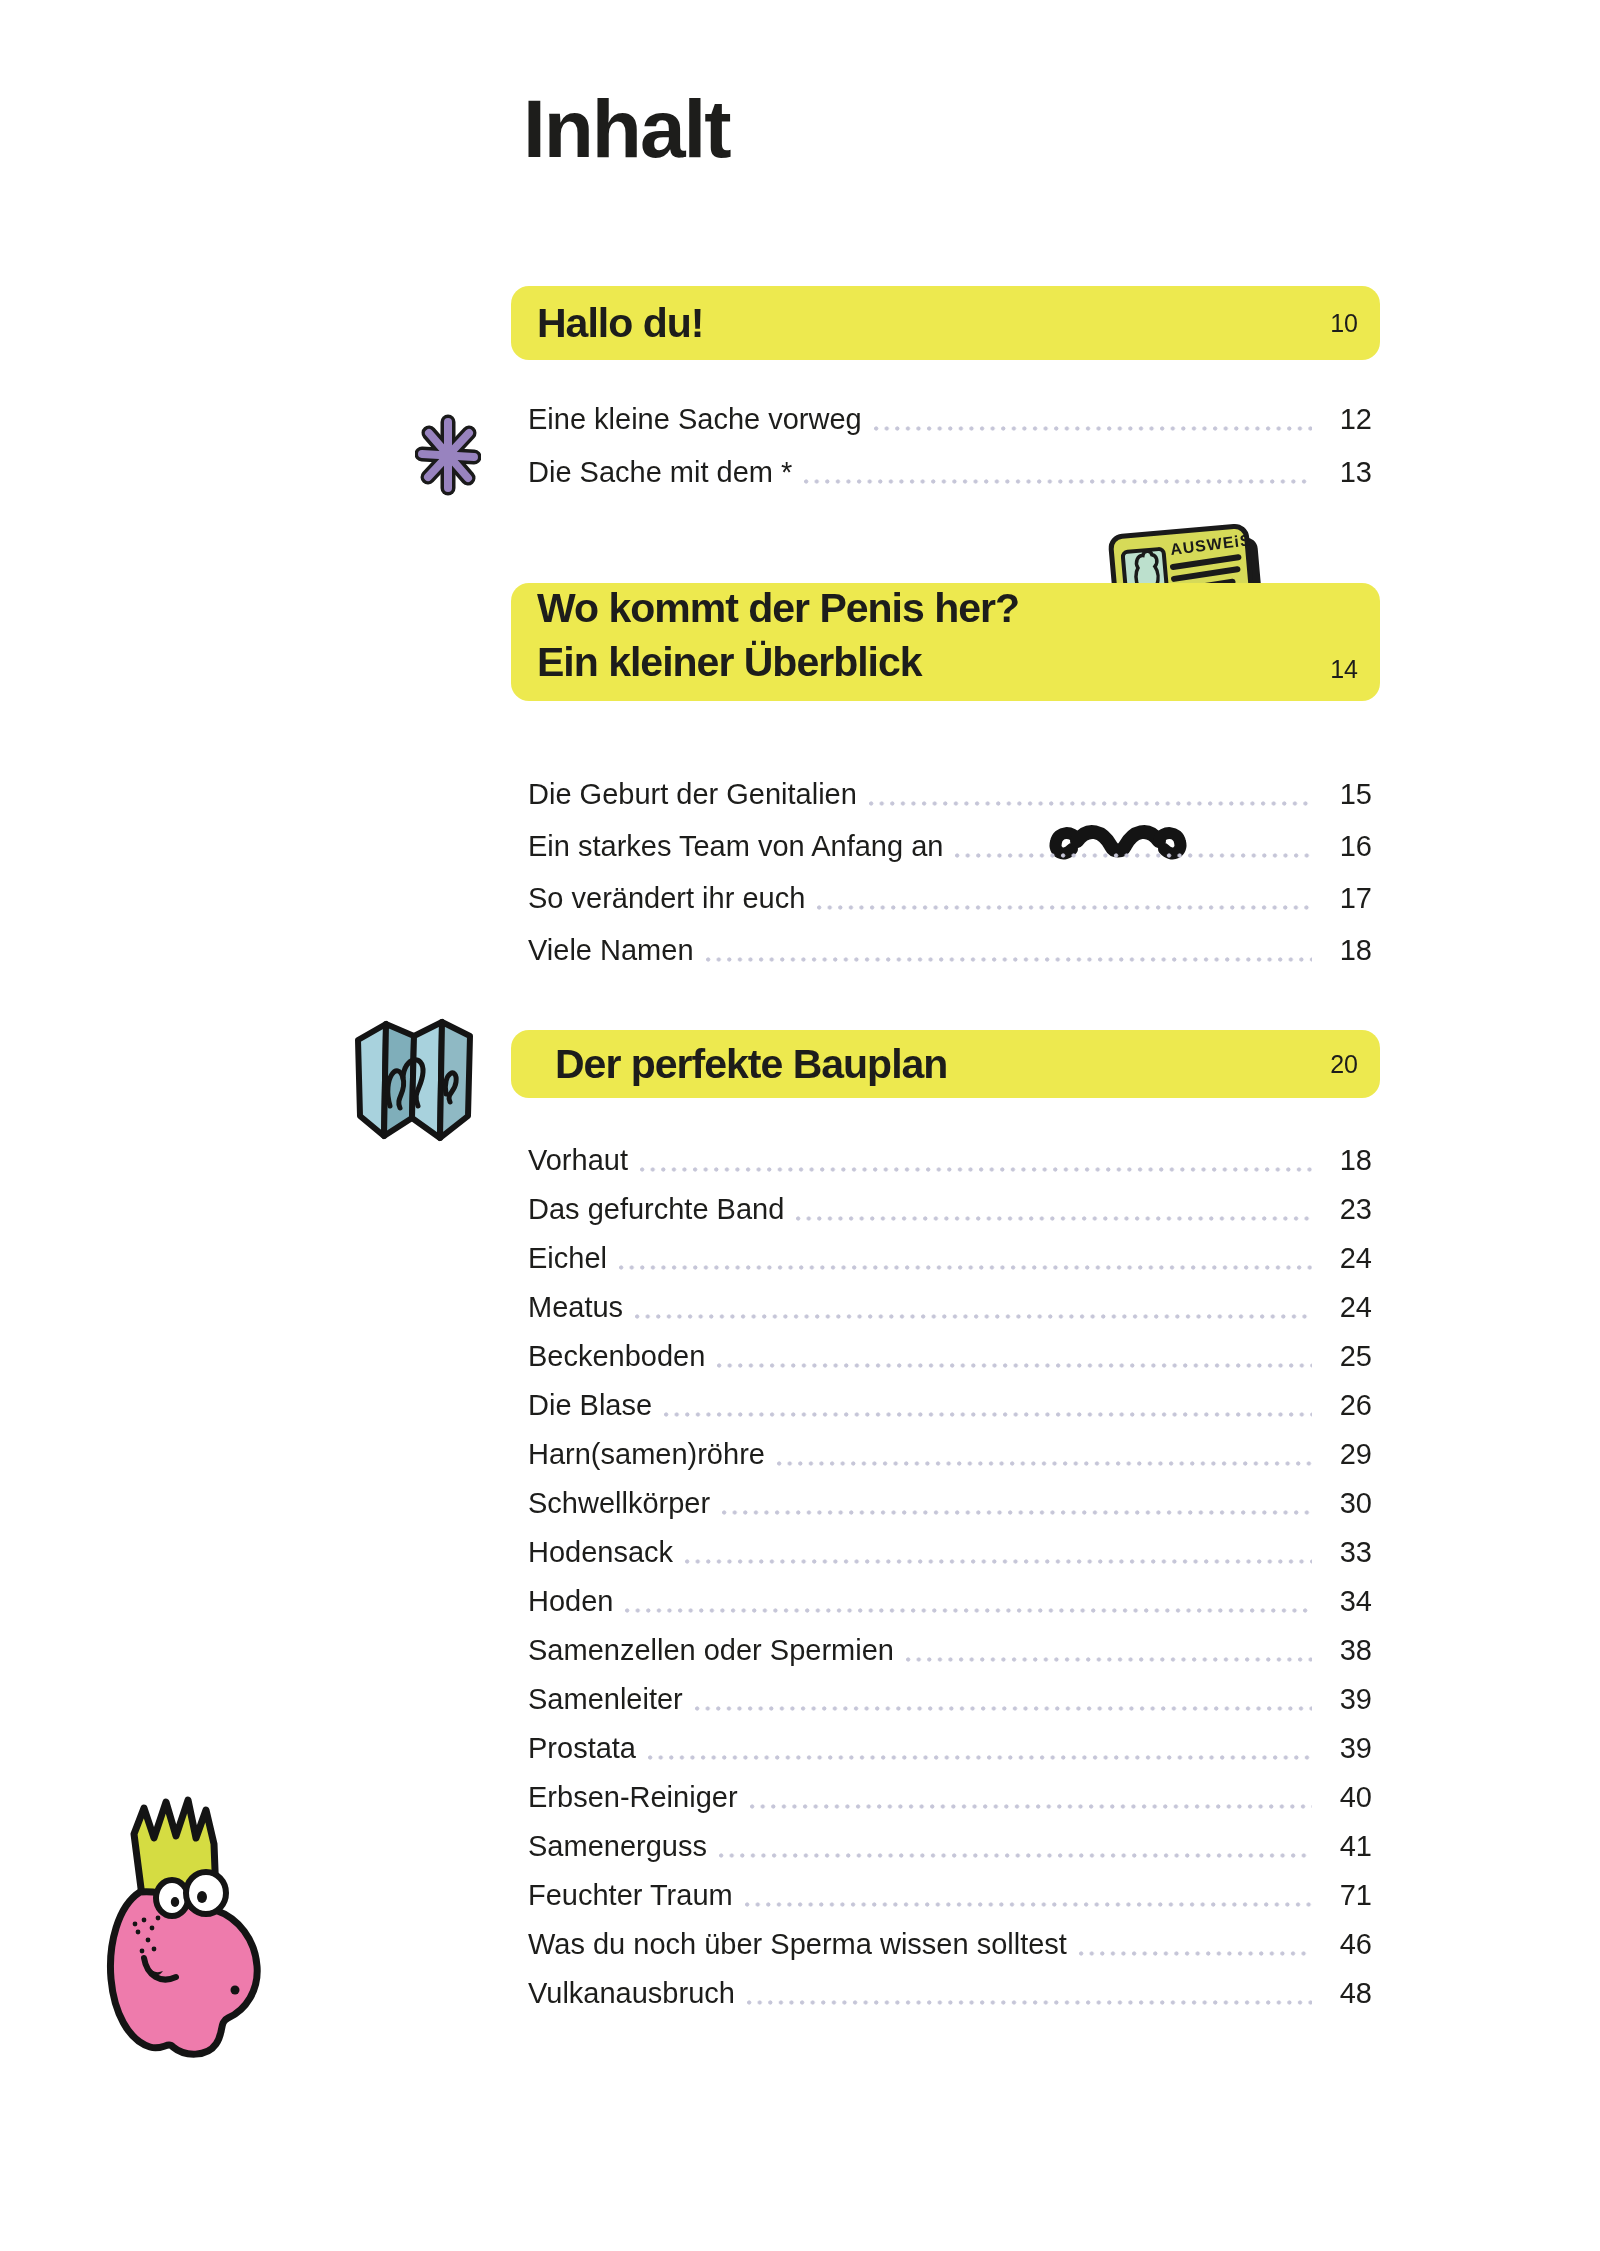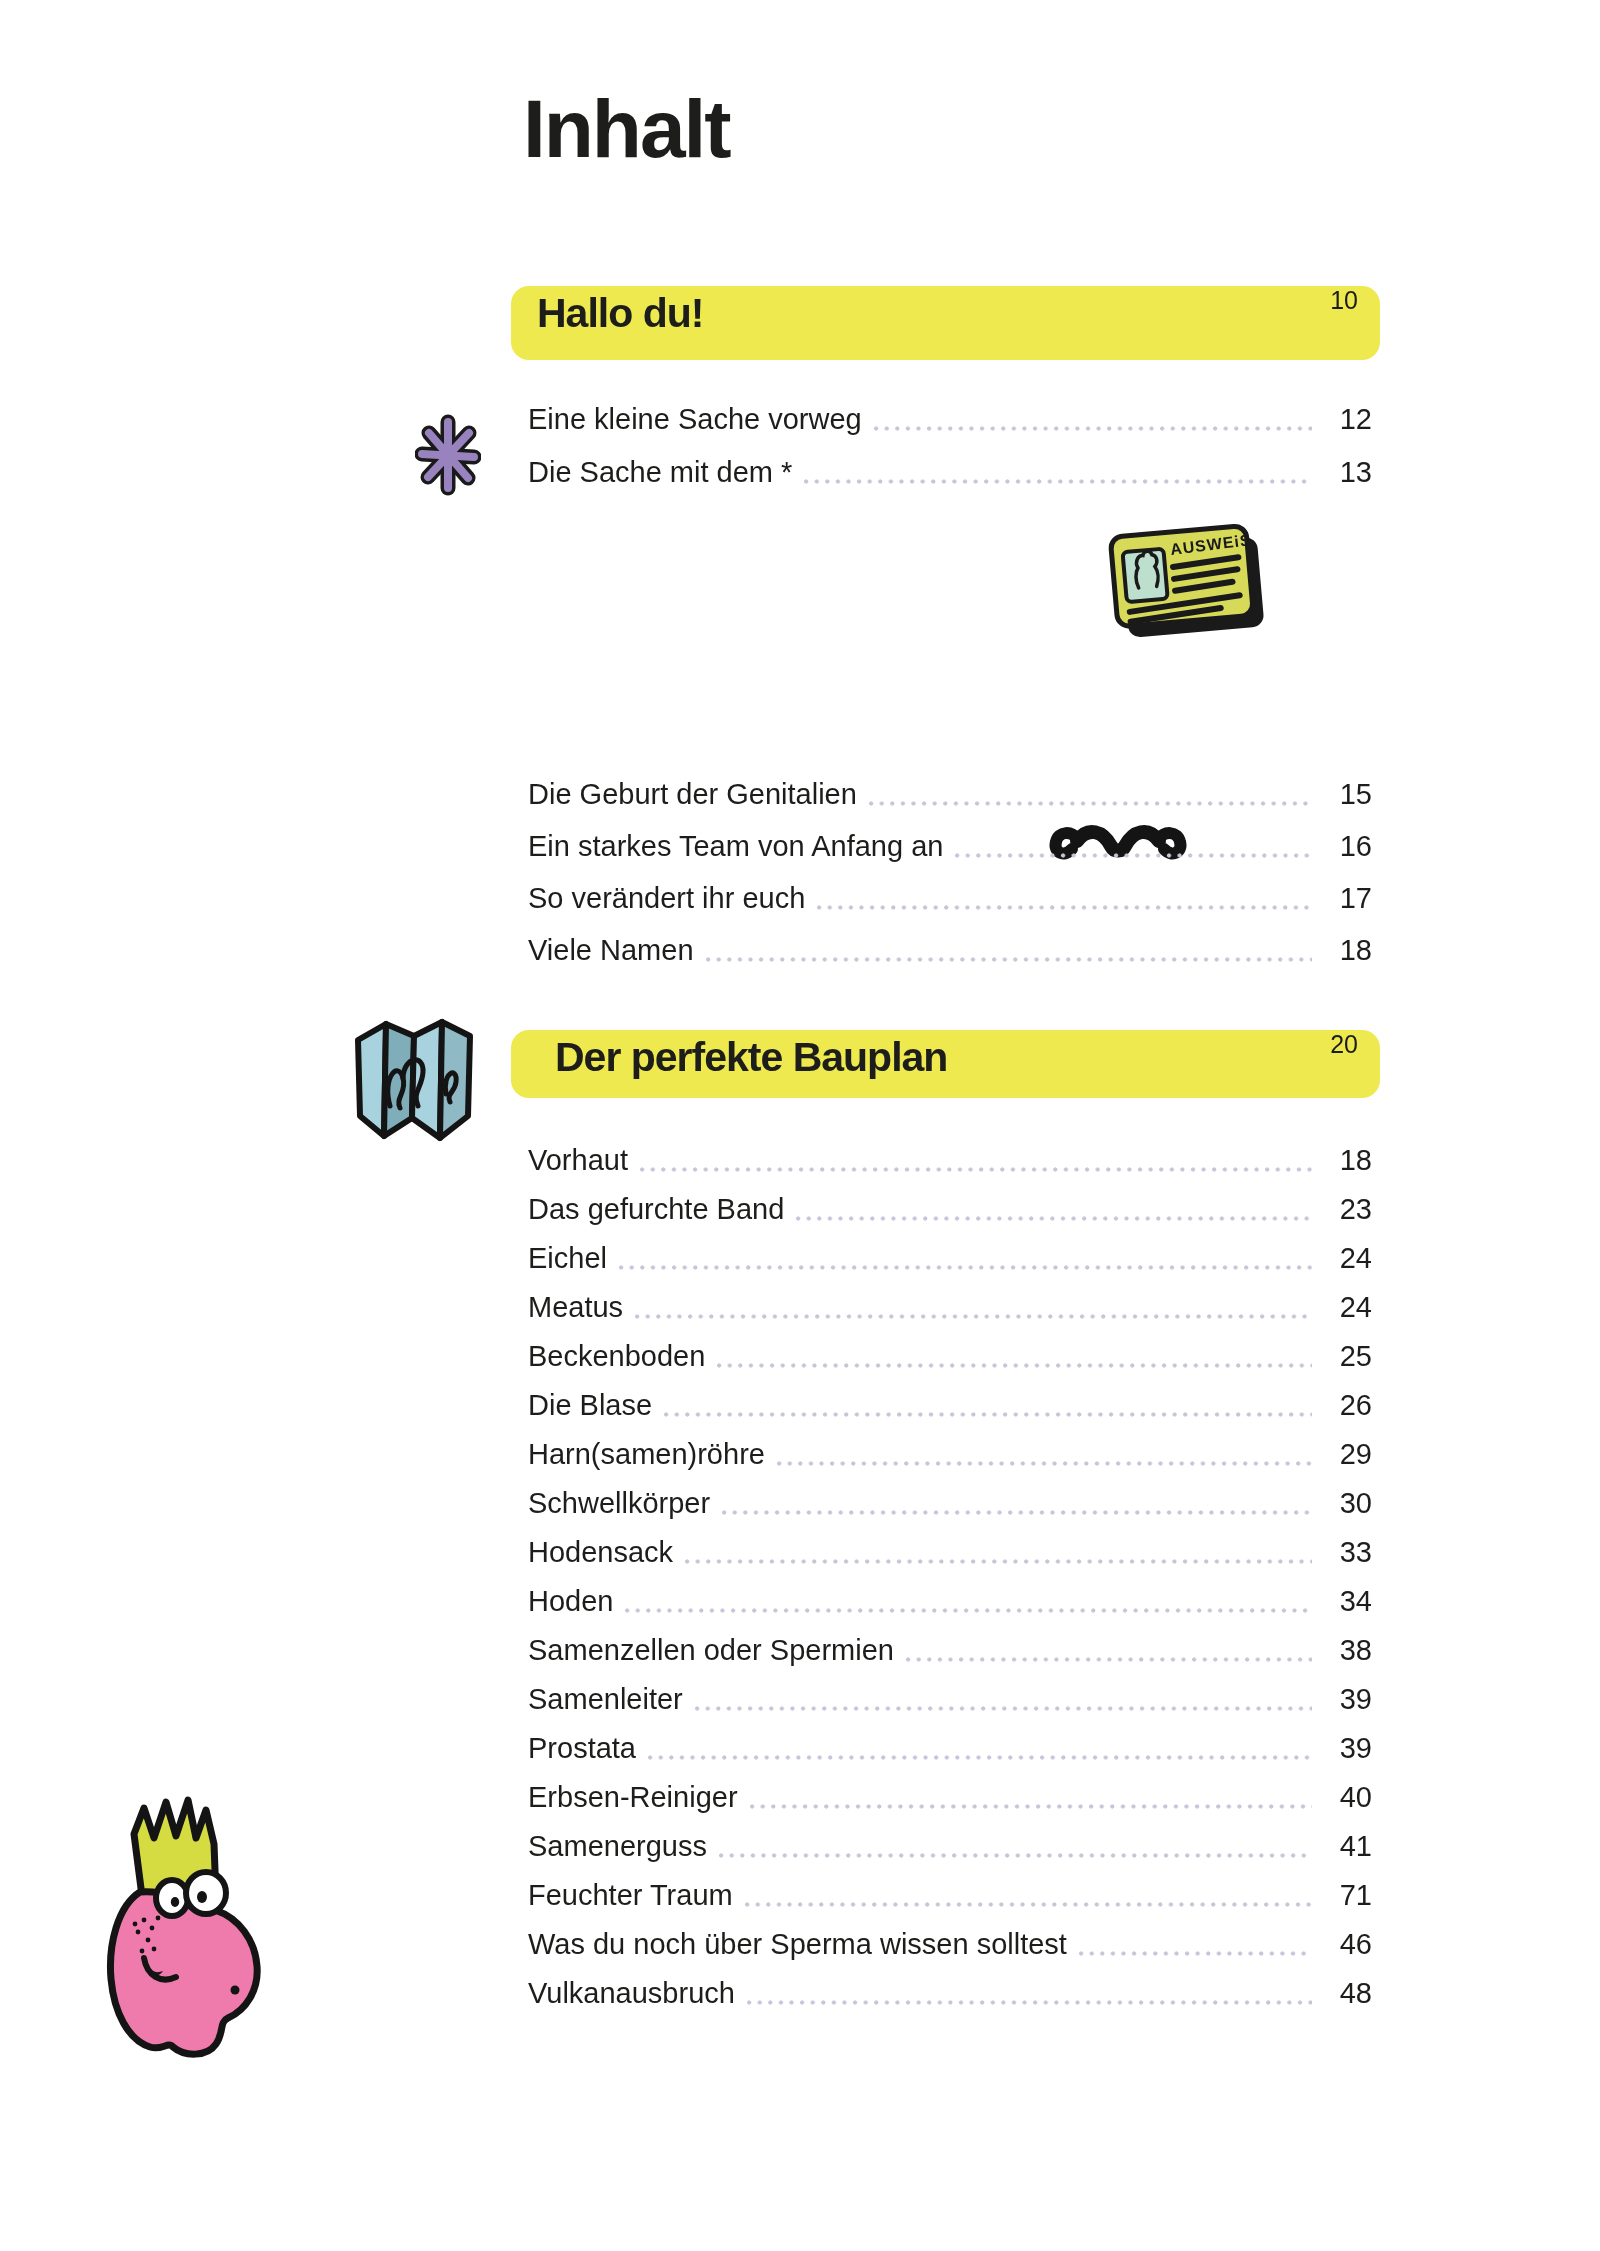--- a/index.html
+++ b/index.html
@@ -7,21 +7,21 @@
     --card:#D6DA58; --photo:#BCE0CD; --mapl:#A8D2DD; --mapd:#7FAEBA;
     --pink:#EE7BAC; --crown:#D5DC42; --line:#1A1A1A;
   }
   html,body{margin:0;padding:0;background:#ffffff;}
   .page{position:relative;width:1600px;height:2251px;background:#ffffff;overflow:hidden;
         font-family:"Liberation Sans", sans-serif;color:var(--ink);}
   h1.title{position:absolute;left:523px;top:88px;margin:0;font-size:82px;line-height:1;
         font-weight:700;letter-spacing:-2px;}
   
   .bar{position:absolute;left:511px;width:869px;background:var(--hl);border-radius:18px;
-       display:flex;justify-content:space-between;align-items:flex-start;
+       display:flex;justify-content:space-between;align-items:center;
        padding:0 22px 0 26px;box-sizing:border-box;}
   #bar-0{top:286px;height:74px;}
   #bar-1{top:583px;height:118px;align-items:flex-end;padding-bottom:12px;}
   #bar-2{top:1030px;height:68px;padding-left:44px;}
   .bar-title{font-weight:700;font-size:41px;letter-spacing:-1px;line-height:1.32;white-space:pre-line;}
   .bar-page{font-size:25px;font-weight:400;}
   #bar-1 .bar-page{margin-bottom:5px;}
   
   .rows{position:absolute;left:511px;width:869px;}
   #rows-0{top:393px;} #rows-1{top:768px;} #rows-2{top:1136px;}
@@ -124,20 +124,25 @@
       <circle cx="66" cy="155" r="2.4"></circle>
         <circle cx="54" cy="157" r="2.4"></circle>
       <circle cx="147" cy="196" r="4.5"></circle>
     </g>
   </svg>
 
   <div class="bar" id="bar-0">
     <span class="bar-title">Hallo du!</span>
     <span class="bar-page">10</span>
   </div>
+  <div class="bar" id="bar-1">
+    <span class="bar-title">Wo kommt der Penis her?
+Ein kleiner Überblick</span>
+    <span class="bar-page">14</span>
+  </div>
   <div class="bar" id="bar-2">
     <span class="bar-title">Der perfekte Bauplan</span>
     <span class="bar-page">20</span>
   </div>
 
   <div class="rows" id="rows-0">
       <div class="row">
         <span class="lbl">Eine kleine Sache vorweg</span>
         <span class="dots"></span>
         <span class="pg">12</span>

